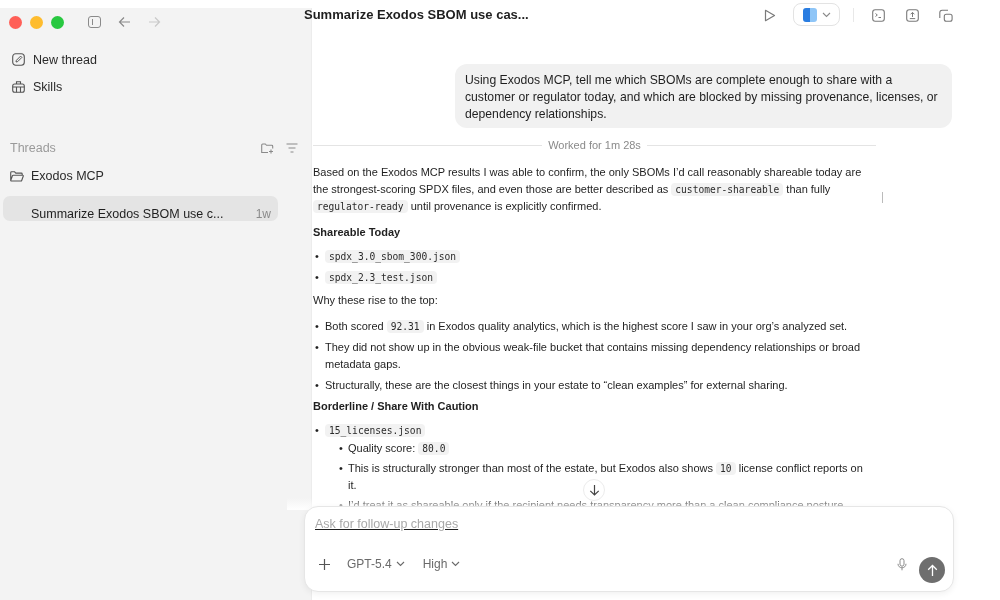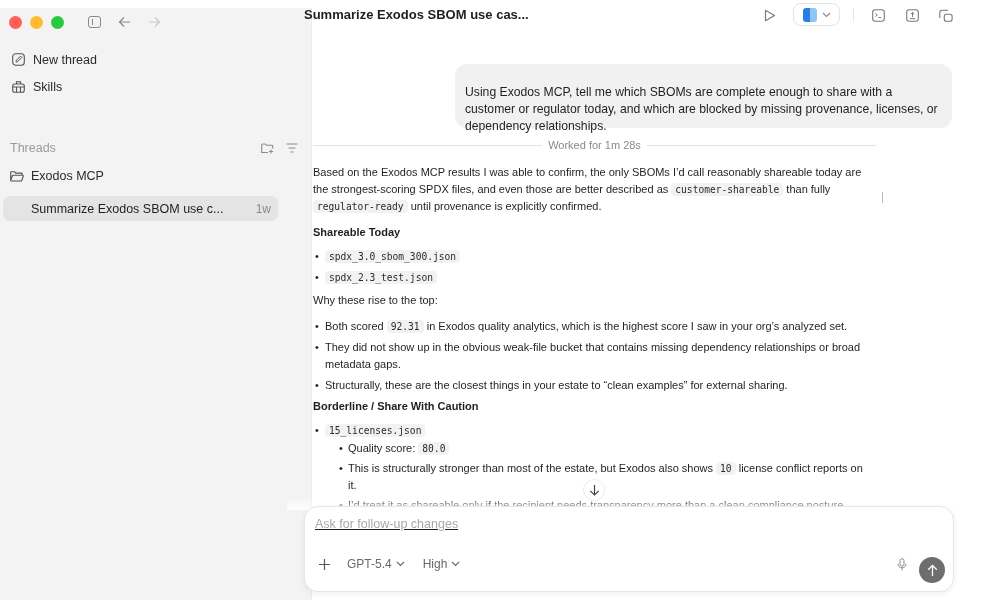--- a/index.html
+++ b/index.html
@@ -18,33 +18,33 @@
     .nav-item { display: flex; align-items: center; height: 27px; padding-left: 11px; font-size: 12.5px; color: #2a2a2a; cursor: pointer; }
     .nav-item .ic { width: 14px; height: 14px; margin-right: 8px; color: #555; display:flex; align-items:center; justify-content:center; }
 
     .threads-head { position: absolute; top: 131px; left: 10px; right: 12px; display: flex; align-items: center; height: 18px; }
     .threads-head .lbl { color: #9a9a9a; font-size: 12.5px; flex: 1; }
     .threads-head .ic { width: 14px; height: 14px; margin-left: 11px; color: #8a8a8a; display:flex; align-items:center; justify-content:center; }
 
     .project { position: absolute; top: 159px; left: 10px; display: flex; align-items: center; font-size: 12.5px; color: #2a2a2a; height: 18px; }
     .project .ic { width: 14px; height: 14px; margin-right: 7px; color: #555; display:flex; align-items:center; }
 
-    .thread-item { position: absolute; top: 188px; left: 3px; width: 275px; height: 25px; background: #e4e4e4; border-radius: 7px; display: flex; align-items: center; padding-left: 28px; padding-right: 7px; font-size: 12.5px; color: #1f1f1f; }
+    .thread-item { position: absolute; top: 188px; left: 3px; width: 275px; height: 25px; background: #e4e4e4; border-radius: 7px; display: flex; align-items: flex-end; padding-left: 28px; padding-right: 7px; font-size: 12.5px; color: #1f1f1f; }
     .thread-item .title { flex: 1; white-space: nowrap; overflow: hidden; }
     .thread-item .age { color: #8a8a8a; font-size: 12px; }
 
     .main { position: absolute; left: 287px; top: 0; width: 713px; height: 600px; }
     .topbar { position: absolute; top: 0; left: 0; right: 0; height: 30px; }
     .topbar .title { position: absolute; left: 17px; top: 7px; font-size: 13px; font-weight: bold; color: #1f1f1f; }
     .top-ic { position: absolute; top: 6px; width: 18px; height: 18px; color: #7a7a7a; display: flex; align-items: center; justify-content: center; }
     .app-pill { position: absolute; left: 506px; top: 3px; width: 47px; height: 23px; border: 1px solid #e3e3e3; border-radius: 8px; display: flex; align-items: center; justify-content: center; gap: 5px; }
     .finder { width: 14px; height: 14px; border-radius: 3px; background: linear-gradient(90deg, #2a7de1 0 50%, #8ec5f7 50% 100%); position: relative; }
     .vsep { position: absolute; left: 566px; top: 8px; width: 1px; height: 14px; background: #e8e8e8; }
 
-    .user-bubble { position: absolute; left: 168px; top: 64px; width: 497px; height: 64px; background: #f1f1f1; border-radius: 12px; padding: 20px 10px; font-size: 12.2px; line-height: 17px; color: #1f1f1f; }
+    .user-bubble { position: absolute; left: 168px; top: 64px; width: 497px; height: 64px; background: #f1f1f1; border-radius: 12px; padding: 8px 10px; font-size: 12.2px; line-height: 17px; color: #1f1f1f; }
 
     .worked { position: absolute; left: 26px; top: 138px; width: 563px; height: 14px; display: flex; align-items: center; }
     .worked .line { flex: 1; height: 1px; background: #e4e4e4; }
     .worked .txt { padding: 0 6px; color: #8a8a8a; font-size: 11px; }
 
     .answer { position: absolute; left: 26px; top: 164px; width: 560px; font-size: 11px; line-height: 17px; color: #1f1f1f; }
     .answer p { margin-bottom: 9px; }
     code { font-family: "DejaVu Sans Mono", monospace; font-size: 9.6px; background: #f2f2f2; border-radius: 4px; padding: 1px 4px; color: #2a2a2a; }
     .h { font-weight: bold; font-size: 11px; margin-bottom: 7px; margin-top: 2px; }
     ul { list-style: none; }

